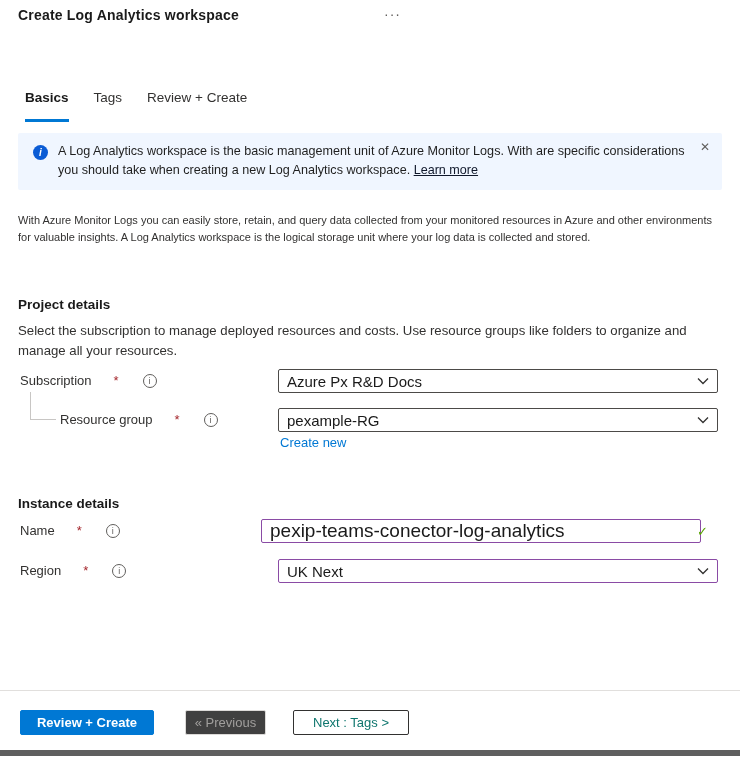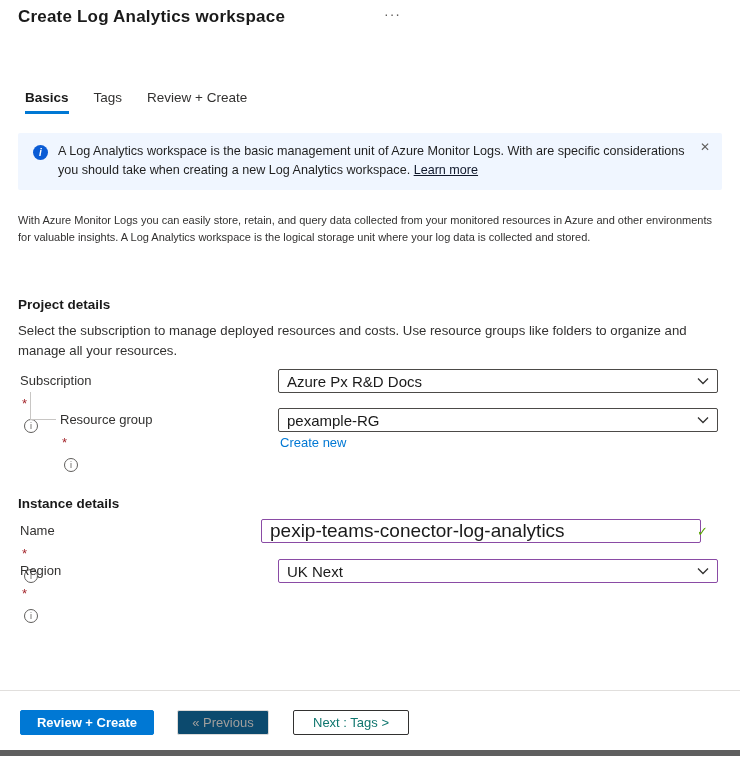--- a/index.html
+++ b/index.html
@@ -1,60 +1,60 @@
 <!DOCTYPE html>
 <html><head>
 <meta charset="utf-8">
 <style>
   * { margin:0; padding:0; box-sizing:border-box; }
   html,body { background:#ffffff; }
   body { font-family:"Liberation Sans","DejaVu Sans",sans-serif; color:#323130; }
   .page { position:relative; width:740px; height:757px; background:#fff; overflow:hidden; }
 
   
-  .page-title { position:absolute; left:18px; top:7px; font-size:17px; font-weight:700; color:#1a1a1a; letter-spacing:.2px; }
+  .page-title { position:absolute; left:18px; top:7px; font-size:14px; font-weight:700; color:#1a1a1a; letter-spacing:.2px; }
   .title-more { position:absolute; left:384px; top:6px; font-size:14px; color:#605e5c; letter-spacing:1px; cursor:pointer; }
 
   
   .tabs { position:absolute; left:25px; top:88px; display:flex; gap:25px; font-size:13.5px; }
-  .tab { padding:2px 0 6px 0; color:#323130; cursor:pointer; }
+  .tab { padding:2px 0 14px 0; color:#323130; cursor:pointer; }
   .tab.active { font-weight:700; color:#1a1a1a; border-bottom:3px solid #0078d4; }
 
   
   .banner { position:absolute; left:18px; top:133px; width:704px; height:57px; background:#f0f6ff; border-radius:2px; }
   .banner-info-icon { position:absolute; left:15px; top:12px; width:15px; height:15px; border-radius:50%; background:#0b5cd5; color:#fff; font-size:10px; font-weight:700; font-style:italic; display:flex; align-items:center; justify-content:center; }
   .banner-text { position:absolute; left:40px; top:9px; width:628px; font-size:12.6px; line-height:1.52; color:#1f1f1f; }
   .banner-link { color:#0f172a; text-decoration:underline; cursor:pointer; }
   .banner-close { position:absolute; right:12px; top:8px; font-size:12px; color:#605e5c; cursor:pointer; line-height:1; }
 
   
   .intro { position:absolute; left:18px; top:212px; width:706px; font-size:11px; line-height:1.58; color:#323130; }
 
   
   .section-heading { position:absolute; left:18px; font-size:13.5px; font-weight:700; color:#1a1a1a; }
   .section-desc { position:absolute; left:18px; width:692px; font-size:13.2px; line-height:1.55; color:#323130; }
 
   
-  .field-label { position:absolute; font-size:13px; color:#323130; display:flex; align-items:flex-start; gap:8px;flex-direction:column; }
+  .field-label { position:absolute; font-size:13px; color:#323130; display:flex; align-items:center; gap:20px; }
   .req { color:#a4262c; margin-left:2px; }
   .info-icon { width:14px; height:14px; border:1px solid #605e5c; border-radius:50%; color:#605e5c; font-size:9px; display:inline-flex; align-items:center; justify-content:center; margin-left:4px; cursor:pointer; }
   .control { position:absolute; left:278px; width:440px; height:24px; background:#fff; display:flex; align-items:center; padding:0 8px; font-size:15px; color:#1a1a1a; border:1px solid #4c4a48; border-radius:2px; cursor:pointer; }
   .control .value { flex:1; white-space:nowrap; overflow:hidden; }
   .control .chev { flex:none; display:flex; }
   .control.valid { border-color:#8a4ba5; }
   input.text-input { position:absolute; left:261px; width:440px; height:24px; border:1px solid #8a4ba5; border-radius:2px; font-family:inherit; font-size:19px; color:#1a1a1a; padding:0 26px 0 8px; outline:none; }
   .input-check { position:absolute; left:697px; color:#57a300; font-size:13px; font-weight:700; }
   .connector { position:absolute; left:30px; top:392px; width:26px; height:28px; border-left:1px solid #c8c6c4; border-bottom:1px solid #c8c6c4; }
   .link { position:absolute; font-size:13px; color:#0078d4; cursor:pointer; }
 
   
   .footer-divider { position:absolute; left:0; top:690px; width:740px; height:1px; background:#e1dfdd; }
   .btn { position:absolute; top:710px; height:25px; font-family:inherit; font-size:13px; border-radius:2px; display:flex; align-items:center; justify-content:center; cursor:pointer; }
   .btn-primary { left:20px; width:134px; background:#0078d4; border:1px solid #0078d4; color:#fff; font-weight:700; }
-  .btn-disabled { left:177px; width:92px; background:#0c4a6e; border:1px solid #dcdad8; color:#a19f9d; cursor:default; }
+  .btn-disabled { left:185px; width:81px; background:#404040; border:1px solid #dcdad8; color:#a19f9d; cursor:default; }
   .btn-secondary { left:293px; width:116px; background:#fff; border:1px solid #323130; color:#0f766e; }
   .bottom-bar { position:absolute; left:0; top:750px; width:740px; height:6px; background:#5f5f5f; }
 </style>
 </head>
 <body>
 
 <div class="page">
 
   <h1 class="page-title">Create Log Analytics workspace</h1>
   <div class="title-more">···</div>

